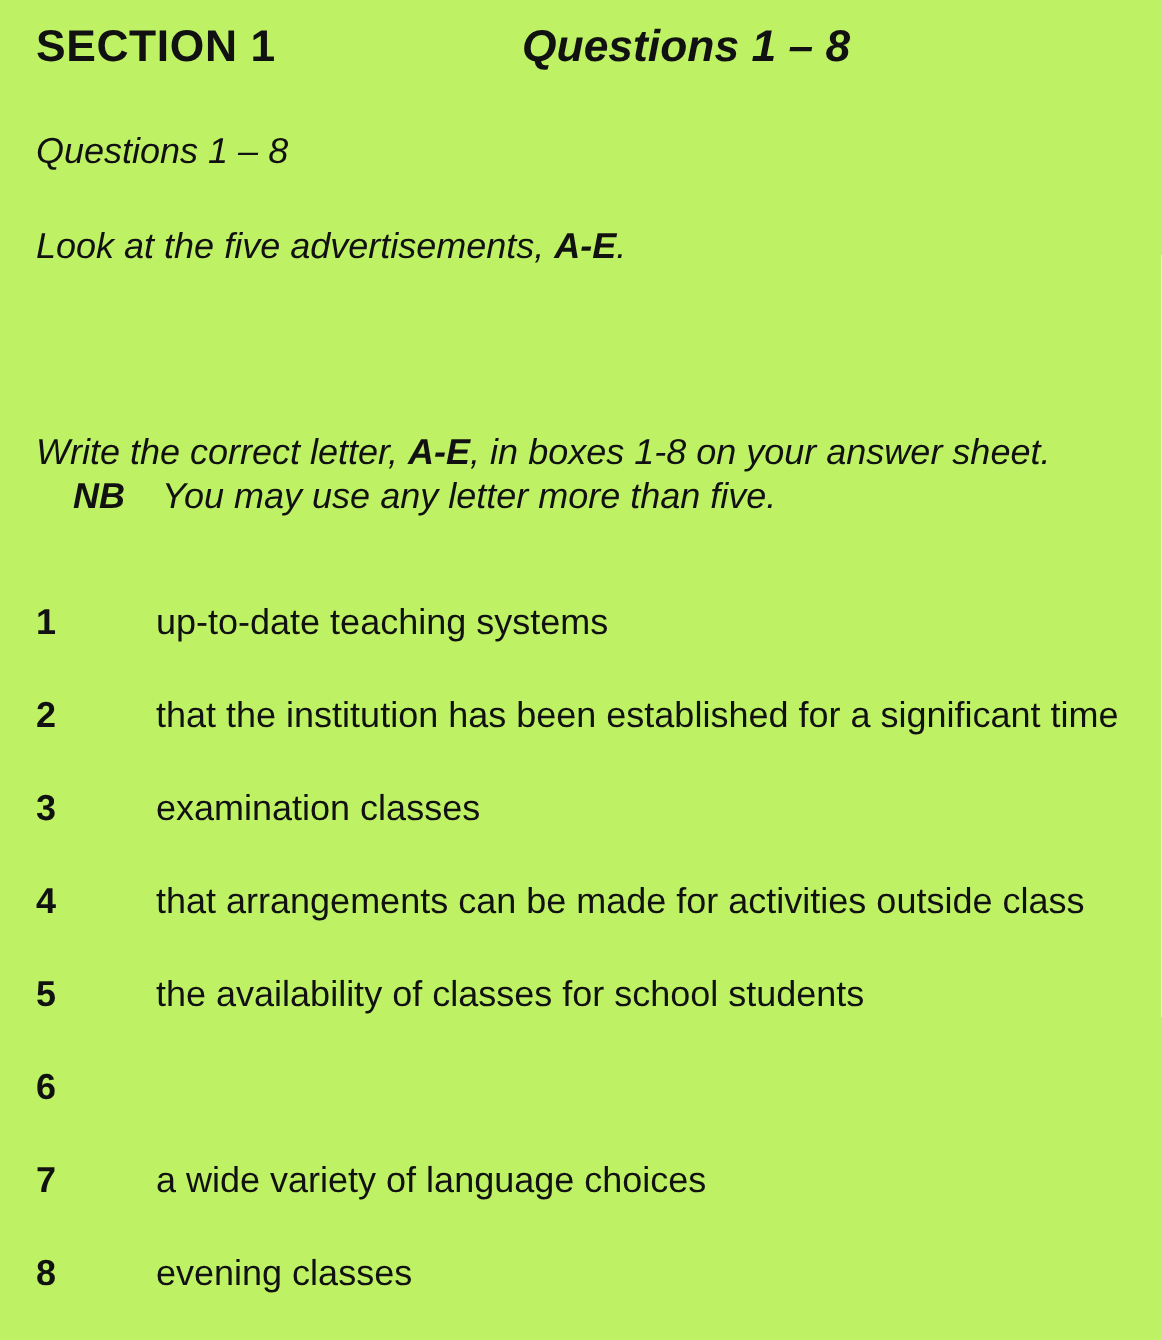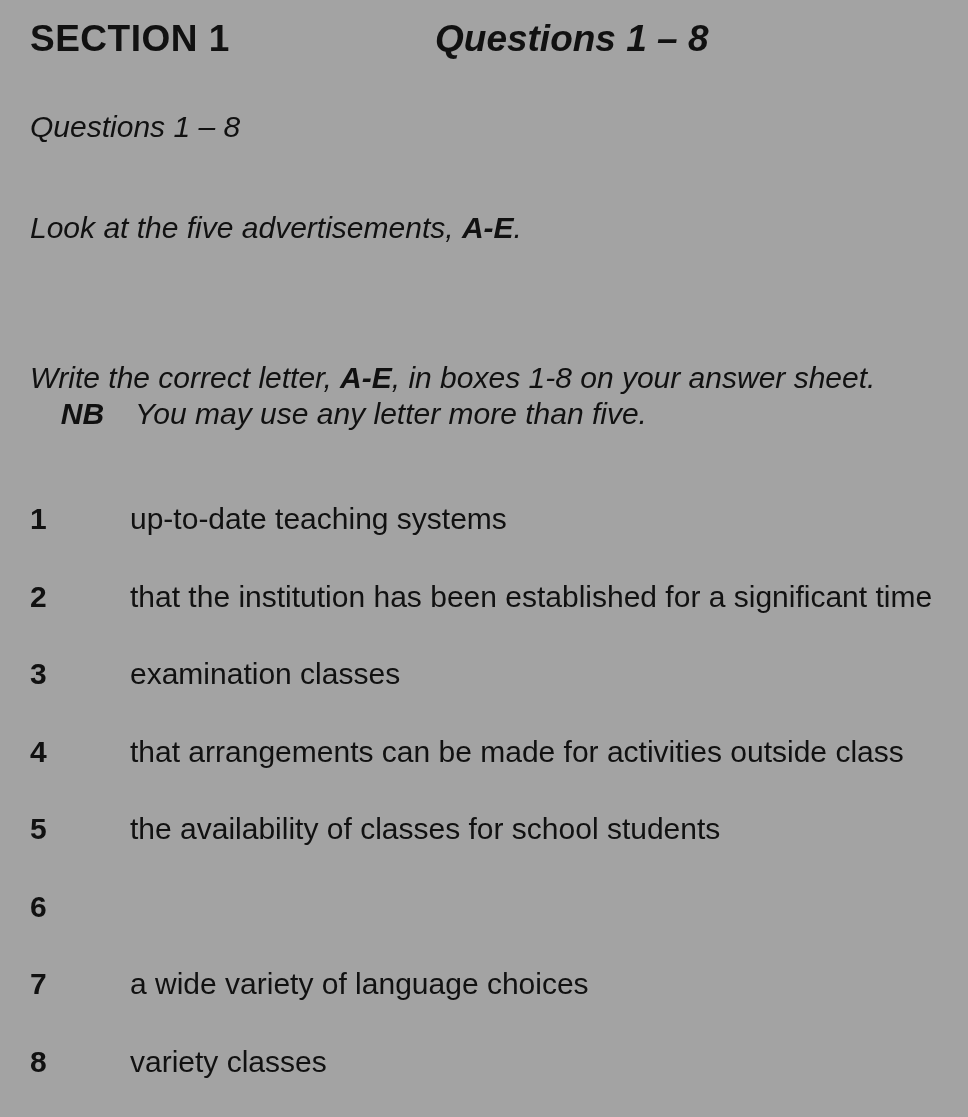--- a/index.html
+++ b/index.html
@@ -8,21 +8,21 @@
     height: 1117px;
     background: #ffffff;
     font-family: "Liberation Sans", "DejaVu Sans", sans-serif;
     color: #111111;
     overflow: hidden;
   }
   .page {
     position: relative;
     width: 968px;
     height: 1117px;
-    background: #a3a3a3;
+    background: #bef264;
   }
   
   .header-row {
     position: absolute;
     top: 17px;
     left: 0;
     width: 100%;
     height: 44px;
   }
   .section-title {
@@ -45,21 +45,21 @@
   }
   
   .para {
     position: absolute;
     left: 30px;
     right: 20px;
     font-size: 30px;
     line-height: 36px;
   }
   .p-sub      { top: 109px; font-style: italic; }
-  .p-lookat   { top: 188px; font-style: italic; margin-top: 22px; }
+  .p-lookat   { top: 188px; font-style: italic; }
   .p-which    { top: 263px; font-style: normal; }
   .p-write    { top: 360px; font-style: italic; }
   .bold-inline { font-weight: bold; }
   .nb-row {
     display: flex;
     text-align: center;
   }
   .nb-label {
     font-weight: bold;
     width: 105px;
@@ -137,16 +137,16 @@
   </div>
   <div class="q-row q-row-5">
     <span class="q-num">6</span>
   </div>
   <div class="q-row q-row-6">
     <span class="q-num">7</span>
     <span class="q-text">a wide variety of language choices</span>
   </div>
   <div class="q-row q-row-7">
     <span class="q-num">8</span>
-    <span class="q-text">variety classes</span>
+    <span class="q-text">evening classes</span>
   </div>
 
 </div>
 
 </body></html>

